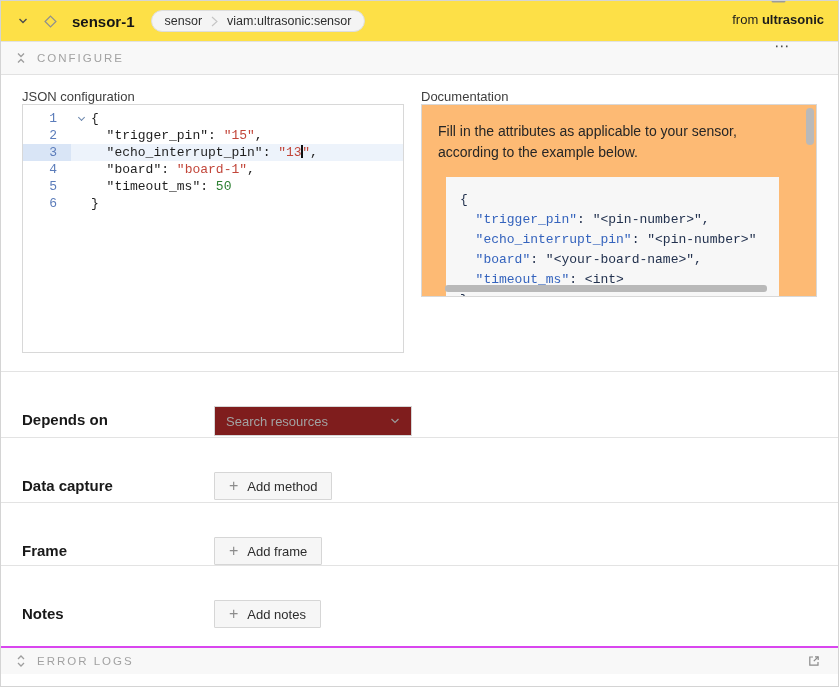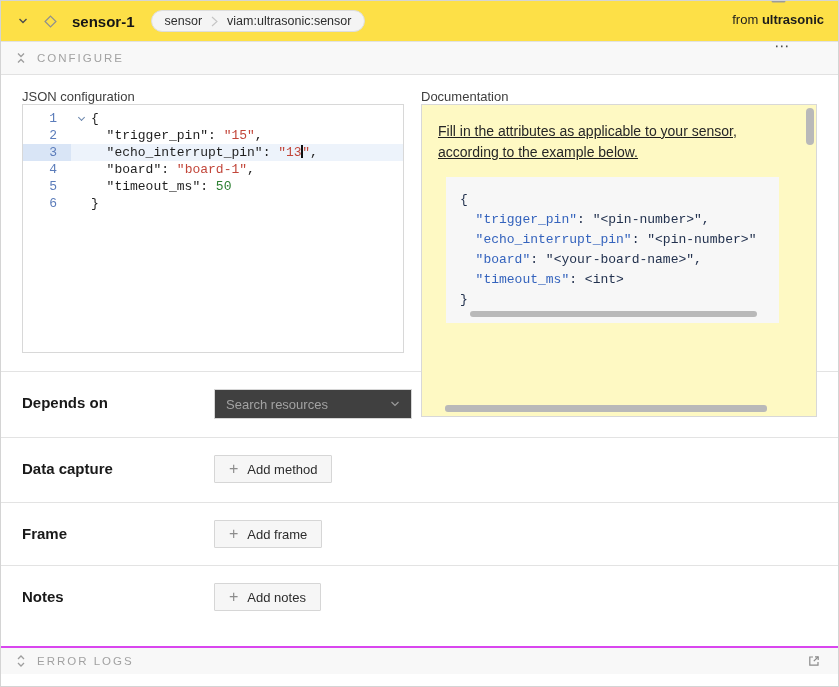--- a/index.html
+++ b/index.html
@@ -74,46 +74,46 @@
   .cl .code { white-space:pre; flex:1; }
   .cl.active { background:var(--active-line-bg,#edf3fb); }
   .cl.active .gut { background:var(--active-gutter-bg,#d9e5f6); }
   .k { color:#1f1f1f; } .p { color:#1f1f1f; }
   .s { color:var(--string-red,#c2463a); }
   .n { color:var(--number-green,#2c8031); }
   .cursor { display:inline-block; width:1.5px; height:13px; background:#111; vertical-align:middle; margin:0 -0.5px 2px; }
 
   
   .doc {
-    position:relative; width:396px; height:313px;
-    border:1px solid #d8d8d8; background:#fef9c3; overflow:hidden;text-decoration:underline;
+    position:relative; width:396px; height:193px;
+    border:1px solid #d8d8d8; background:#fdba74; overflow:hidden;
   }
   .doc-intro { margin:16px 40px 0 16px; width:345px; font-size:14px; line-height:1.5; color:#262626; }
   .doc-code {
     position:absolute; left:24px; top:72px; width:333px; height:146px;
     background:#f7f7f7; padding:13px 0 0 14px; overflow:hidden;
     font-family:"Liberation Mono", monospace; font-size:13px; line-height:20px;
   }
   .doc-code .cl .code { white-space:pre; }
   .dk { color:var(--doc-key-blue,#3463bd); }
   .dp { color:var(--doc-plain-navy,#22314e); }
   .hscroll { position:absolute; height:6px; border-radius:3px; background:#b9b9b9; }
   .hs-inner { left:24px; bottom:6px; width:287px; }
   .hs-panel { left:23px; bottom:4px; width:322px; height:7px; }
   .vscroll { position:absolute; right:2px; top:3px; width:8px; height:37px; border-radius:4px; background:#b9b9b9; }
 
   
-  .row { display:flex; align-items:flex-start; padding:17px 21px 0; border-top:1px solid #e3e3e3; }
+  .row { display:flex; align-items:flex-start; padding:34px 21px 0; border-top:1px solid #e3e3e3; }
   .row.depends { height:66px; }
   .row.capture { height:65px; }
   .row.frame   { height:63px; }
   .row.notes   { height:63px; }
   .row-label { width:192px; font-size:15px; font-weight:700; color:#191919; padding-top:5px; }
   .select-box {
-    width:198px; height:30px; border:1px solid #d6d6d6; background:#404040;
+    width:198px; height:30px; border:1px solid #d6d6d6; background:#7f1d1d;
     display:flex; align-items:center; justify-content:space-between;
     padding:0 11px; cursor:pointer;
   }
   .placeholder { font-size:13px; color:#a2a2a2; }
   .add-btn {
     display:inline-flex; align-items:center; gap:9px; height:28px; padding:0 14px;
     background:#f6f6f6; border:1px solid #d6d6d6; border-radius:1px;
     font-family:"Liberation Sans", sans-serif; font-size:13px; color:#2d2d2d; cursor:pointer;
   }
   .plus { color:#8c8c8c; font-size:16px; line-height:1; font-weight:400; }

